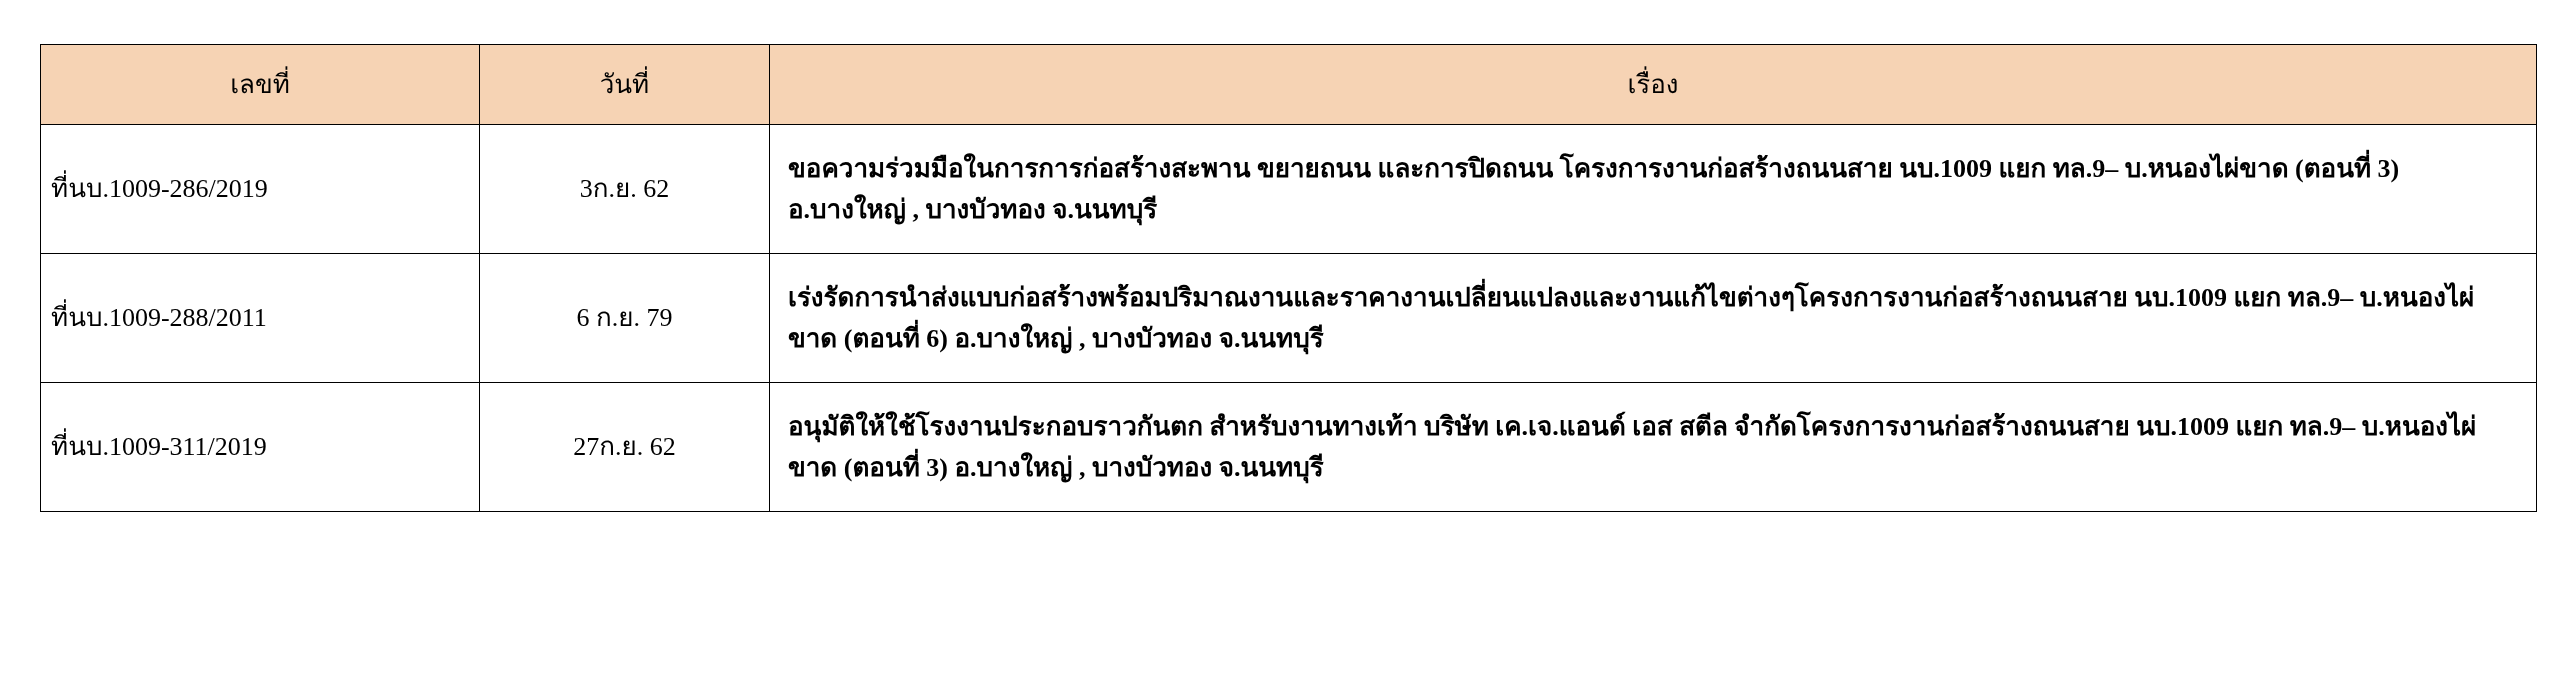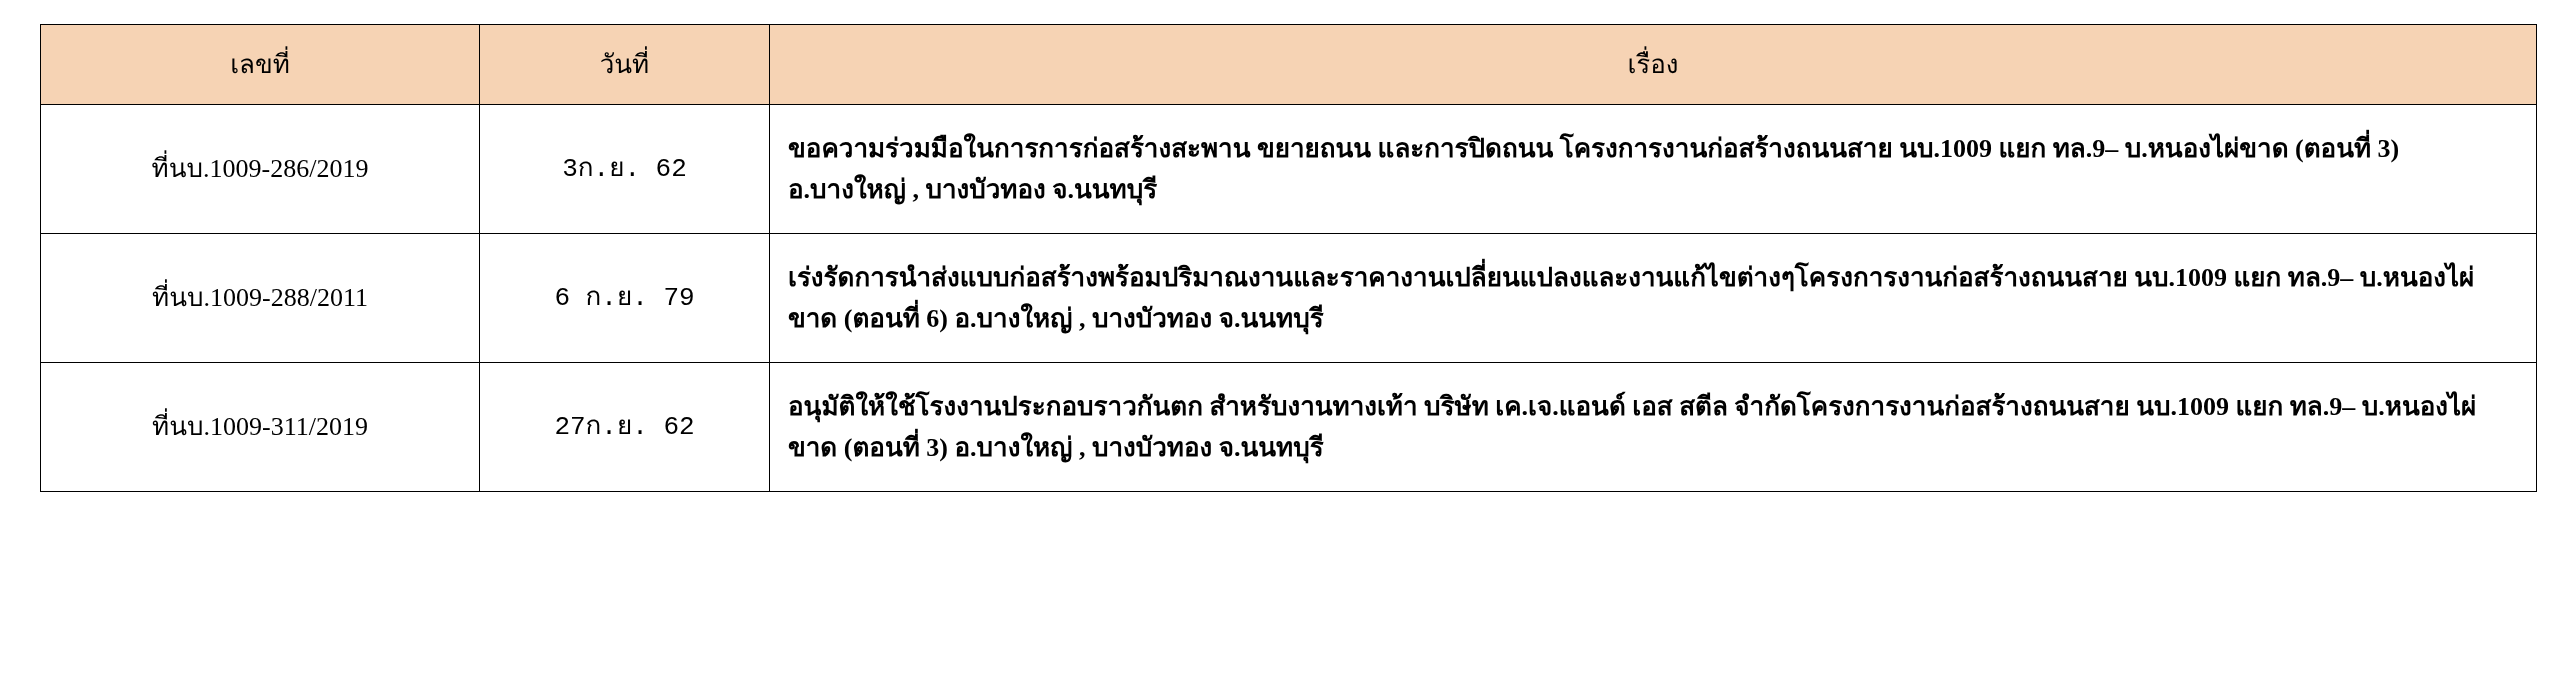--- a/index.html
+++ b/index.html
@@ -11,21 +11,21 @@
     width: 2576px;
     height: 686px;
     font-family: "Liberation Serif", "DejaVu Serif", serif;
     overflow: hidden;
   }
   .page {
     position: relative;
     width: 2576px;
     height: 686px;
     box-sizing: border-box;
-    padding: 24px 40px 0 40px;
+    padding: 44px 40px 0 40px;
   }
   table.doc-table {
     border-collapse: collapse;
     table-layout: fixed;
     width: 2496px;
     border: 1.7px solid #000000;
   }
   table.doc-table th,
   table.doc-table td {
     border: 1.7px solid #000000;
@@ -39,31 +39,30 @@
     font-size: 26px;
     line-height: 1.35;
     padding: 21.5px 8.3px 21.5px 8.3px;
     height: 80px;
   }
   col.c-no    { width: 439px; }
   col.c-date  { width: 290px; }
   col.c-subj  { width: 1767px; }
 
   td.cell-no {
-    text-align: center;
+    text-align: left;
     font-size: 26px;
     line-height: 1.4;
     padding: 8.3px 10px;
   }
   td.cell-date {
     text-align: center;
     font-size: 26px;
     line-height: 1.4;
     padding: 8.3px 10px;
-    font-family: Liberation Mono, monospace;
   }
   td.cell-subject {
     text-align: left;
     font-size: 26px;
     line-height: 1.58;
     padding: 15px 18px 15px 18px;
     font-weight: bold;
   }
   tbody tr {
     height: 129px;

